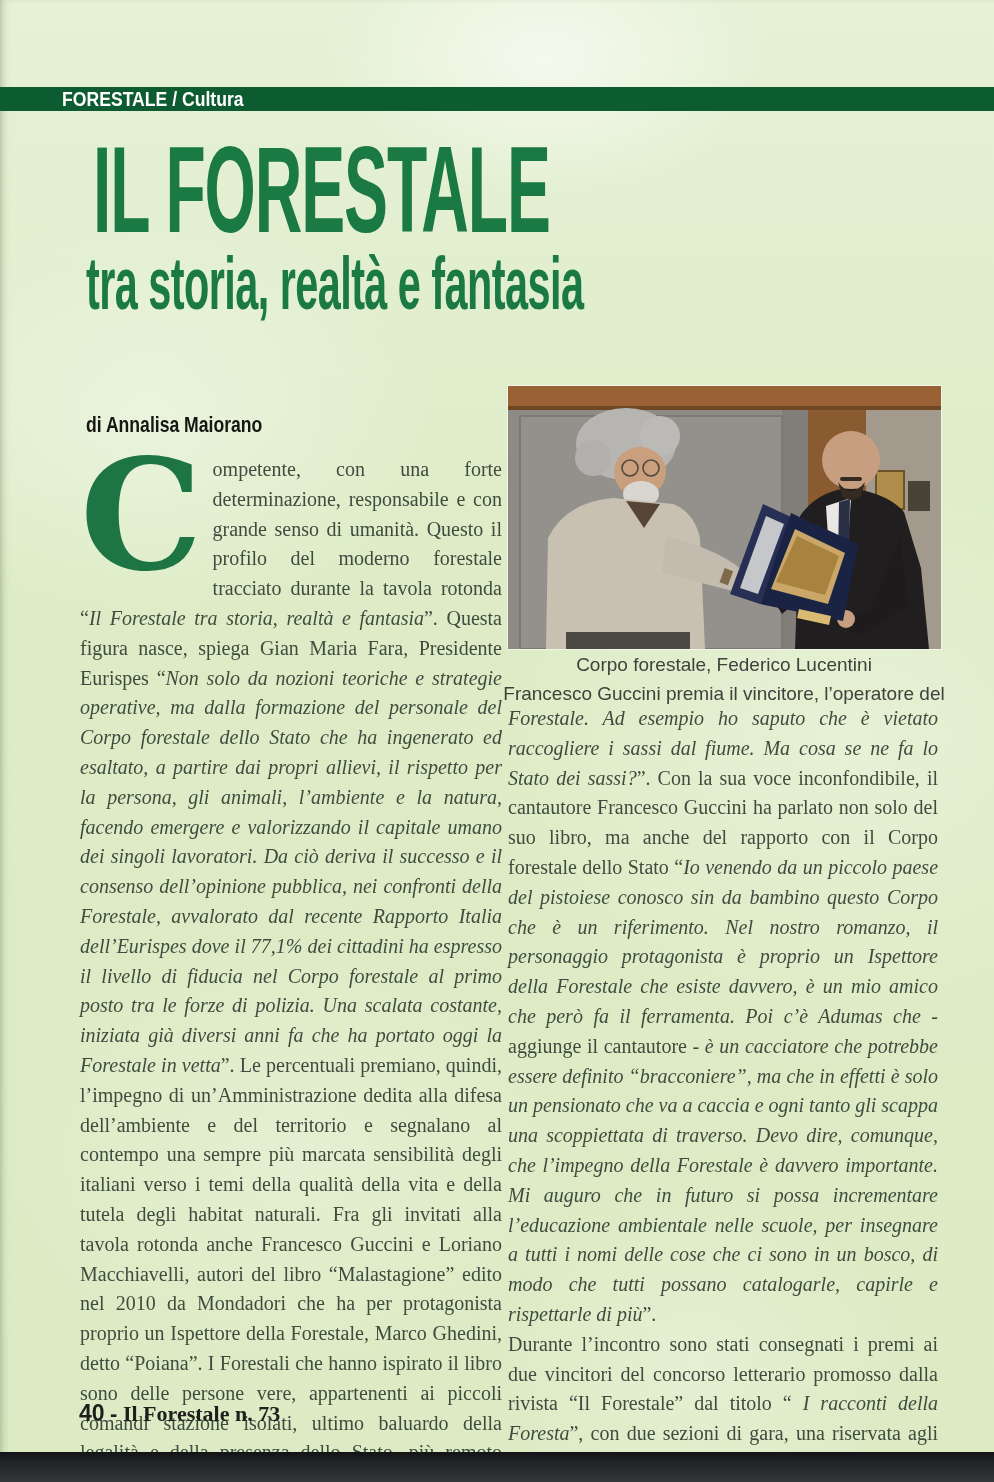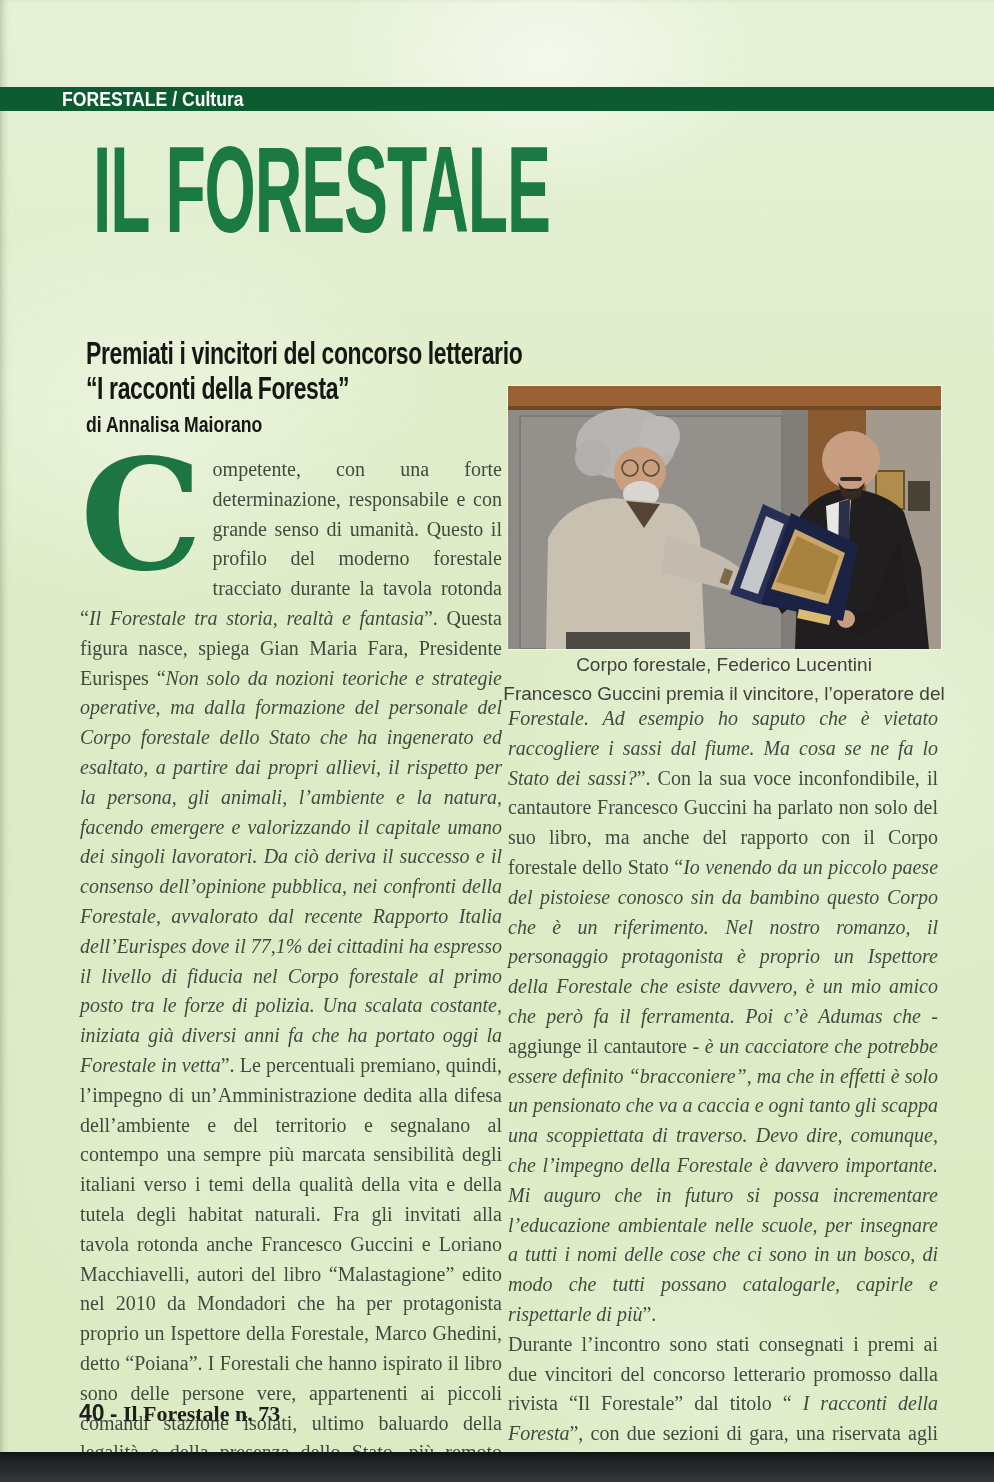--- a/index.html
+++ b/index.html
@@ -101,25 +101,22 @@
 <body>
 
 <div class="page">
 
   <div class="section-bar">
     <span class="label"><span class="squeeze" style="transform:scaleX(.88)">FORESTALE / Cultura</span></span>
   </div>
 
   <div class="headline"><span class="squeeze">IL FORESTALE</span></div>
 
+  <div class="subhead"><span class="squeeze">tra storia, realtà e fantasia</span></div>
 
-  <div class="kicker">
-    <div><span class="squeeze">Premiati i vincitori del concorso letterario</span></div>
-    <div><span class="squeeze">“I racconti della Foresta”</span></div>
-  </div>
 
   <div class="byline"><span class="squeeze">di Annalisa Maiorano</span></div>
 
   <div class="photo">
     <svg viewBox="0 0 433 263" preserveAspectRatio="none">
 
       <rect x="0" y="0" width="433" height="263" fill="#8e8b86"></rect>
       <rect x="274" y="20" width="32" height="243" fill="#817e79"></rect>
 
       <rect x="0" y="0" width="433" height="20" fill="#9a6134"></rect>

